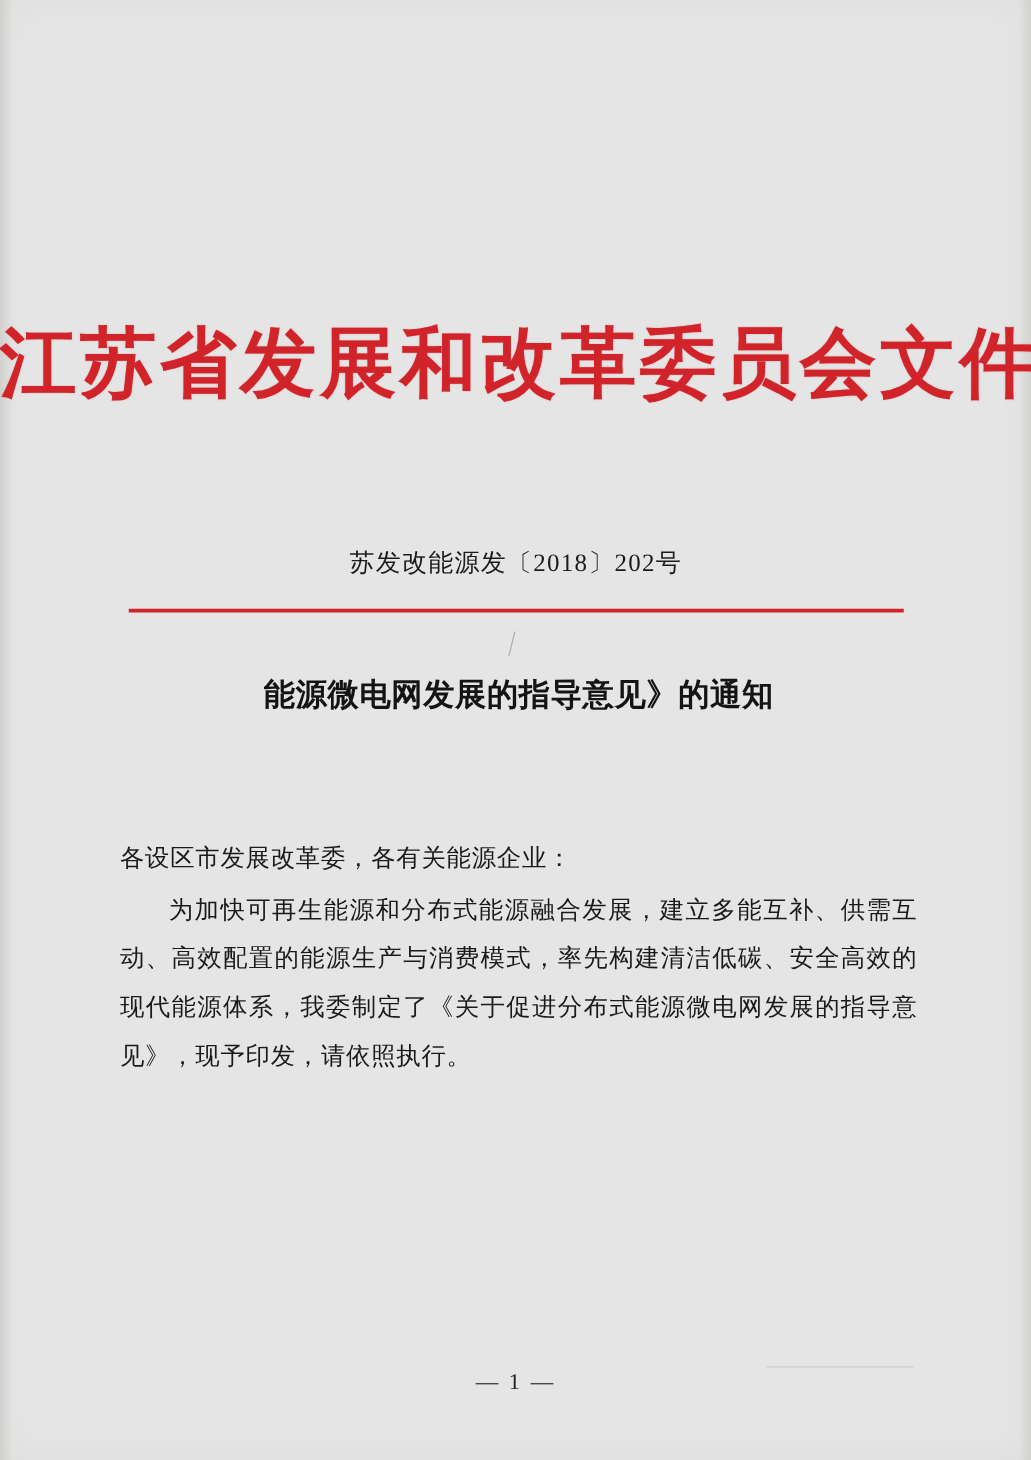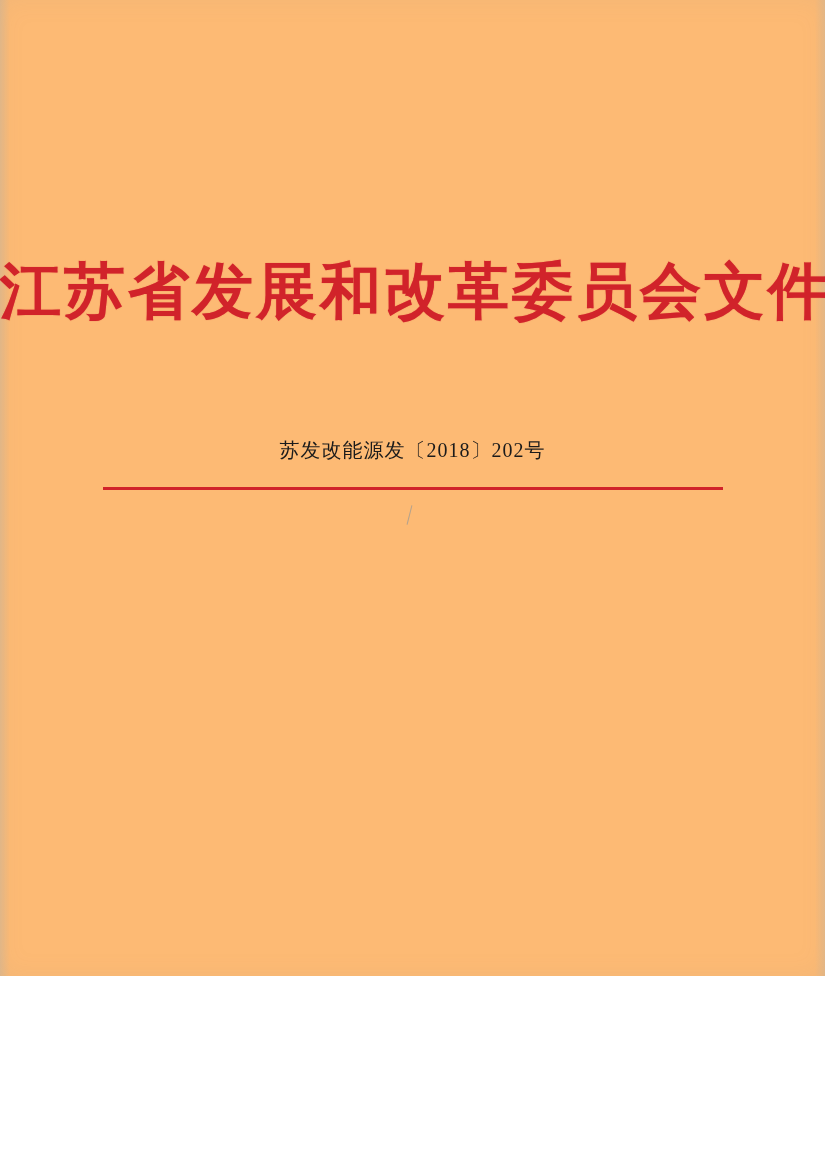--- a/index.html
+++ b/index.html
@@ -6,23 +6,23 @@
     margin: 0;
     padding: 0;
     background: #ffffff;
   }
   body {
     font-family: "Liberation Serif", "DejaVu Serif", serif;
   }
   .page {
     position: relative;
     width: 825px;
-    height: 976px;
+    height: 1168px;
     margin: 0 auto;
-    background: #fdba74;
+    background: #e5e5e5;
     overflow: hidden;
   }
   
   .page::before {
     content: "";
     position: absolute;
     inset: 0;
     box-shadow: inset 0 0 26px rgba(150,150,140,0.10);
     pointer-events: none;
   }
@@ -157,21 +157,24 @@
 
   <div class="masthead">江苏省发展和改革委员会文件</div>
 
   <div class="doc-number">苏发改能源发〔2018〕202号</div>
 
   <div class="red-rule"></div>
 
   <div class="stray-mark"></div>
 
   <div class="title">
+    <div>能源微电网发展的指导意见》的通知</div>
   </div>
 
   <div class="body-block">
+    <p class="salutation">各设区市发展改革委，各有关能源企业：</p>
+    <p class="para">为加快可再生能源和分布式能源融合发展，建立多能互补、供需互动、高效配置的能源生产与消费模式，率先构建清洁低碳、安全高效的现代能源体系，我委制定了《关于促进分布式能源微电网发展的指导意见》，现予印发，请依照执行。</p>
   </div>
 
 
   <div class="footer-rule"></div>
   <div class="page-number">— 1 —</div>
 </div>
 
 </body></html>

